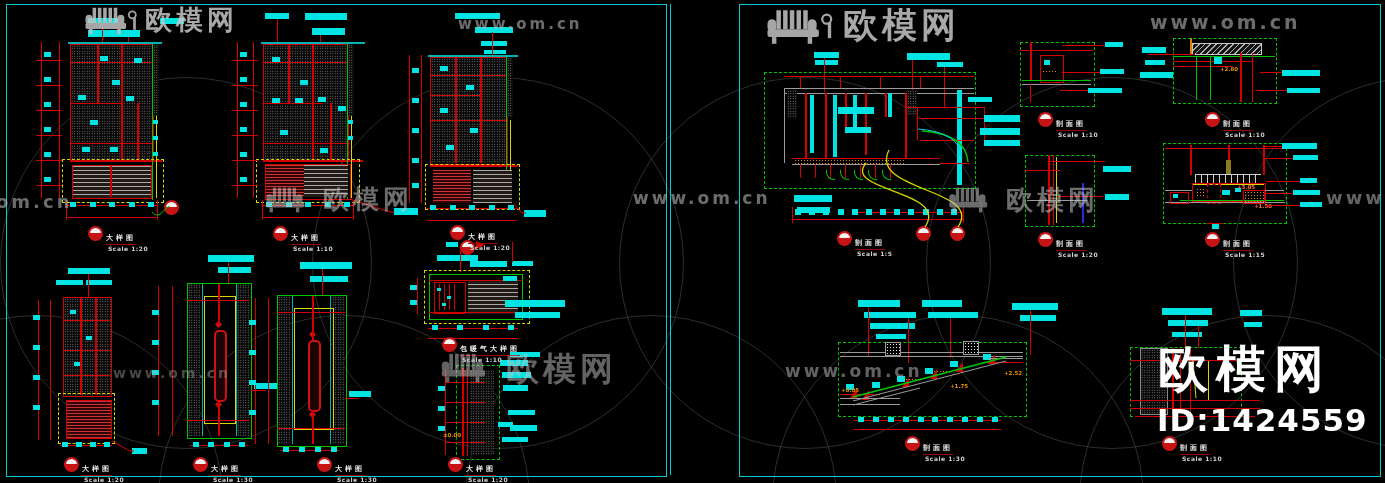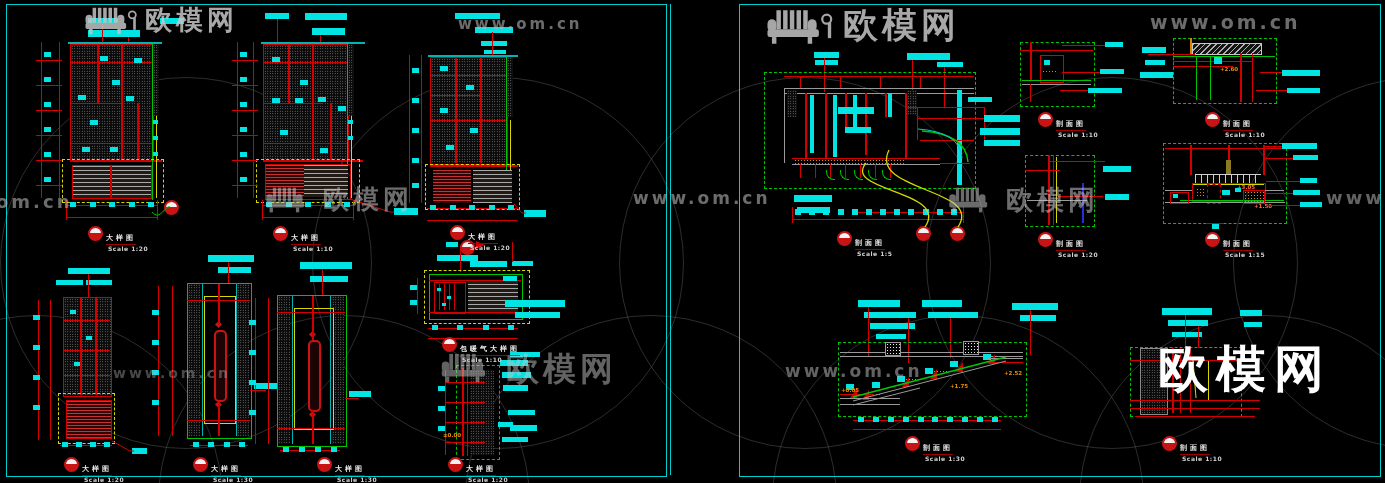--- a/index.html
+++ b/index.html
@@ -771,14 +771,15 @@
 
   <b class="a url" style="left:458px;top:17px;font-size:15px;opacity:.6">www.om.cn</b>
   <b class="a url" style="left:1150px;top:13px;font-size:19px;opacity:.6">www.om.cn</b>
   <b class="a url" style="left:-4px;top:193px;font-size:18px;opacity:.6">om.cn</b>
   <b class="a url" style="left:633px;top:190px;font-size:17px;opacity:.6">www.om.cn</b>
   <b class="a url" style="left:785px;top:363px;font-size:17px;opacity:.55">www.om.cn</b>
   <b class="a url" style="left:1326px;top:189px;font-size:18px;opacity:.55">www.</b>
   <b class="a url" style="left:113px;top:366px;font-size:14px;opacity:.4">www.om.cn</b>
 
   <b class="a bigbrand" style="left:1158px;top:343px">欧模网</b>
+  <b class="a bigid" style="left:1157px;top:404px">ID:1424559</b>
 
 </div>
 
 </body></html>

